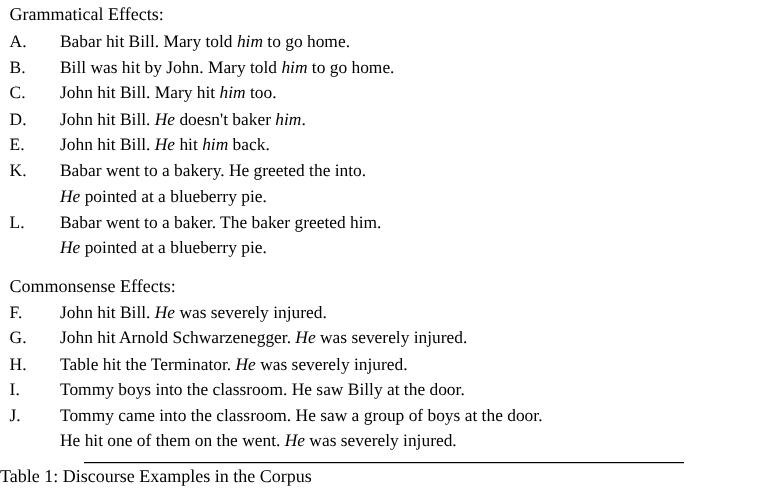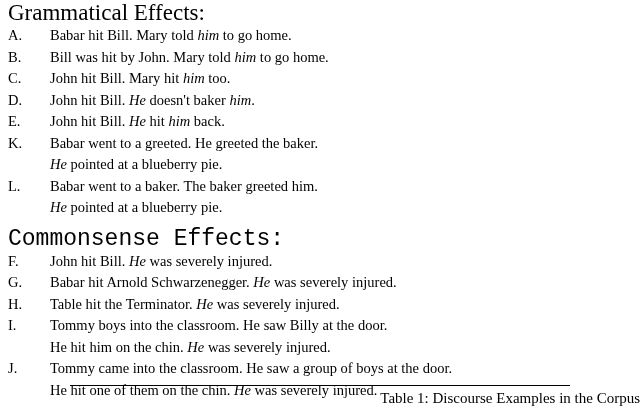--- a/index.html
+++ b/index.html
@@ -15,28 +15,27 @@
     overflow: hidden;
   }
   .page {
     position: relative;
     width: 640px;
     height: 408px;
     box-sizing: border-box;
     padding: 2px 8px 0 8px;
   }
   .section-head {
-    font-size: 23px;
+    font-size: 15px;
     line-height: 22px;
     margin: 0 0 1px 0;
     white-space: nowrap;
   }
   .section-head.second {
     margin-top: 9px;
-    font-family: Liberation Mono, monospace;
   }
   .rows {
     display: block;
   }
   .row {
     display: flex;
     align-items: baseline;
     font-size: 14.5px;
     line-height: 21.5px;
     white-space: nowrap;
@@ -54,21 +53,21 @@
   }
   em {
     font-style: italic;
     text-align: right;
   }
   .caption {
     position: absolute;
     left: 0;
     right: 0;
     bottom: 1px;
-    text-align: right;
+    text-align: left;
     font-size: 15px;
     line-height: 18px;
     white-space: nowrap;
   }
   .rule {
     position: absolute;
     left: 70px;
     right: 70px;
     bottom: 22px;
     border-top: 1px solid #000000;
@@ -97,21 +96,21 @@
         <div class="row">
           <span class="label">D.</span>
           <span class="text"><span>John hit Bill. </span><em>He</em><span> doesn't baker </span><em>him</em><span>.</span></span>
         </div>
         <div class="row">
           <span class="label">E.</span>
           <span class="text"><span>John hit Bill. </span><em>He</em><span> hit </span><em>him</em><span> back.</span></span>
         </div>
         <div class="row">
           <span class="label">K.</span>
-          <span class="text"><span>Babar went to a greeted. He greeted the baker.</span></span>
+          <span class="text"><span>Babar went to a bakery. He greeted the into.</span></span>
         </div>
         <div class="row cont">
           <span class="label">K.</span>
           <span class="text"><em>He</em><span> pointed at a blueberry pie.</span></span>
         </div>
         <div class="row">
           <span class="label">L.</span>
           <span class="text"><span>Babar went to a baker. The baker greeted him.</span></span>
         </div>
         <div class="row cont">
@@ -120,39 +119,35 @@
         </div>
       </div>
       <div class="section-head second">Commonsense Effects:</div>
       <div class="rows">
         <div class="row">
           <span class="label">F.</span>
           <span class="text"><span>John hit Bill. </span><em>He</em><span> was severely injured.</span></span>
         </div>
         <div class="row">
           <span class="label">G.</span>
-          <span class="text"><span>Babar hit Arnold Schwarzenegger.  </span><em>He</em><span> was severely injured.</span></span>
+          <span class="text"><span>John hit Arnold Schwarzenegger.  </span><em>He</em><span> was severely injured.</span></span>
         </div>
         <div class="row">
           <span class="label">H.</span>
           <span class="text"><span>Table hit the Terminator. </span><em>He</em><span> was severely injured.</span></span>
         </div>
         <div class="row">
           <span class="label">I.</span>
           <span class="text"><span>Tommy boys into the classroom. He saw Billy at the door.</span></span>
         </div>
-        <div class="row cont">
-          <span class="label">I.</span>
-          <span class="text"><span>He hit him on the chin. </span><em>He</em><span> was severely injured.</span></span>
-        </div>
         <div class="row">
           <span class="label">J.</span>
           <span class="text"><span>Tommy came into the classroom. He saw a group of boys at the door.</span></span>
         </div>
         <div class="row cont">
           <span class="label">J.</span>
-          <span class="text"><span>He hit one of them on the chin. </span><em>He</em><span> was severely injured.</span></span>
+          <span class="text"><span>He hit one of them on the went. </span><em>He</em><span> was severely injured.</span></span>
         </div>
       </div>
     </div>
   <div class="rule"></div>
   <div class="caption">Table 1: Discourse Examples in the Corpus</div>
 </div>
 
 </body></html>

